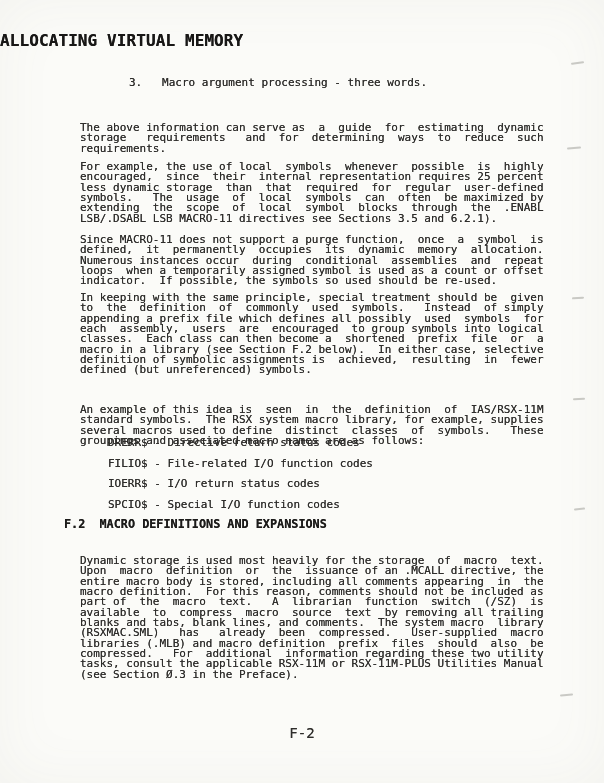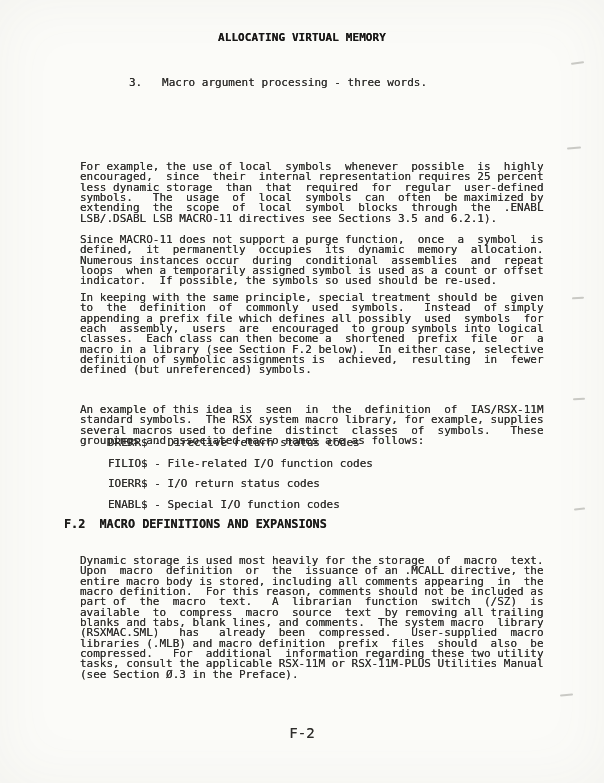--- a/index.html
+++ b/index.html
@@ -24,22 +24,21 @@
     font-size: 11px;
     line-height: 10.35px;
     white-space: pre;
     letter-spacing: 0;
     color: #2e2d2b;
     text-shadow: 0 0 0.55px rgba(46,45,43,0.85);
   }
   .running-head {
     position: absolute;
     top: 31px; left: 0; width: 604px;
-    text-align: center;
-    font-size: 11px;
+    font-size: 16px;
     font-weight: bold;
     color: #181716;
     text-shadow: 0 0 0.6px rgba(24,23,22,0.9);
     letter-spacing: 0.1px;
   }
   .section-heading {
     position: absolute;
     left: 64px; top: 519px;
     font-size: 11.8px;
     line-height: 10.35px;
@@ -67,20 +66,23 @@
 </head>
 <body>
 
 <div class="page">
 
   <div class="running-head">ALLOCATING VIRTUAL MEMORY</div>
 
   <pre class="txt" style="left:113px; top:62px;">3.   Macro argument processing - three words.</pre>
 
 
+  <pre class="txt" style="top:107px;">The above information can serve as  a  guide  for  estimating  dynamic
+storage   requirements   and  for  determining  ways  to  reduce  such
+requirements.</pre>
 
   <pre class="txt" style="top:146px;">For example, the use of local  symbols  whenever  possible  is  highly
 encouraged,  since  their  internal representation requires 25 percent
 less dynamic storage  than  that  required  for  regular  user-defined
 symbols.   The  usage  of  local  symbols  can  often  be maximized by
 extending  the  scope  of  local  symbol  blocks  through  the  .ENABL
 LSB/.DSABL LSB MACRO-11 directives see Sections 3.5 and 6.2.1).</pre>
 
   <pre class="txt" style="top:219px;">Since MACRO-11 does not support a purge function,  once  a  symbol  is
 defined,  it  permanently  occupies  its  dynamic  memory  allocation.
@@ -101,21 +103,21 @@
 standard symbols.  The RSX system macro library, for example, supplies
 several macros used to define  distinct  classes  of  symbols.   These
 groupings and associated macro names are as follows:</pre>
 
   <pre class="txt" style="left:92px; top:422px;">DRERR$ - Directive return status codes</pre>
 
   <pre class="txt" style="left:92px; top:463px;">IOERR$ - I/O return status codes</pre>
 
   <pre class="txt" style="left:92px; top:443px;">FILIO$ - File-related I/O function codes</pre>
 
-  <pre class="txt" style="left:92px; top:484px;">ENABL$ - Special I/O function codes</pre>
+  <pre class="txt" style="left:92px; top:484px;">SPCIO$ - Special I/O function codes</pre>
 
   <div class="section-heading">F.2  MACRO DEFINITIONS AND EXPANSIONS</div>
 
   <pre class="txt" style="top:540px;">Dynamic storage is used most heavily for the storage  of  macro  text.
 Upon  macro  definition  or  the  issuance of an .MCALL directive, the
 entire macro body is stored, including all comments appearing  in  the
 macro definition.  For this reason, comments should not be included as
 part of  the  macro  text.   A  librarian  function  switch  (/SZ)  is
 available  to  compress  macro  source  text  by removing all trailing
 blanks and tabs, blank lines, and comments.  The system macro  library

